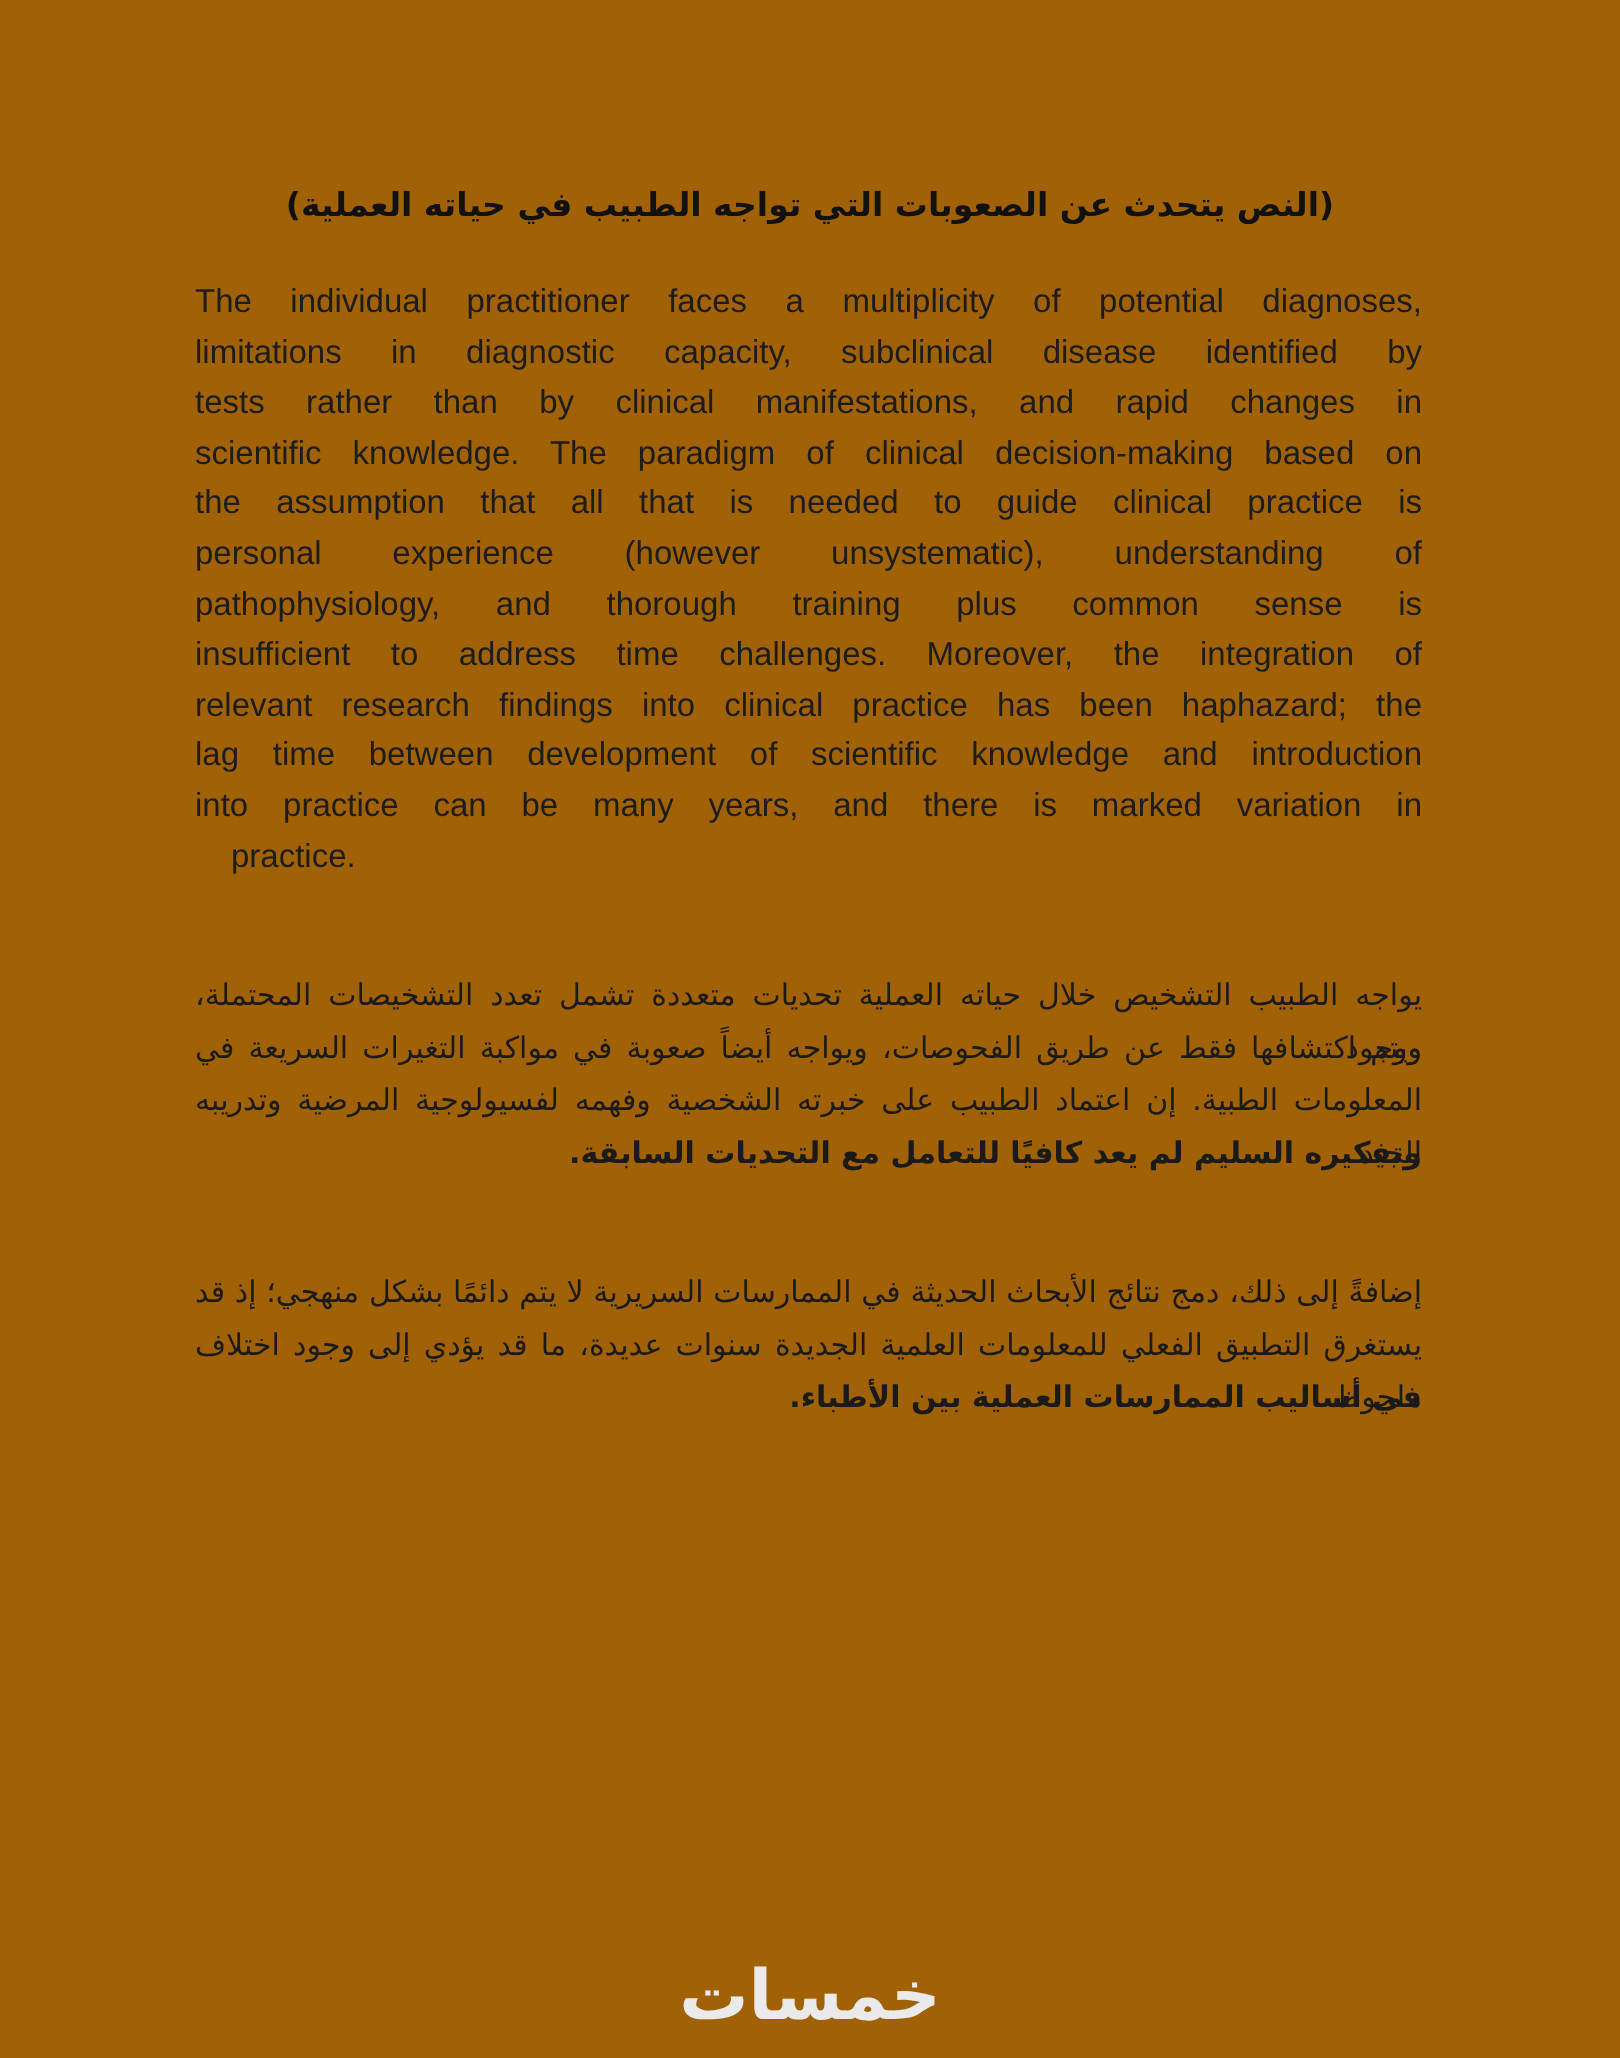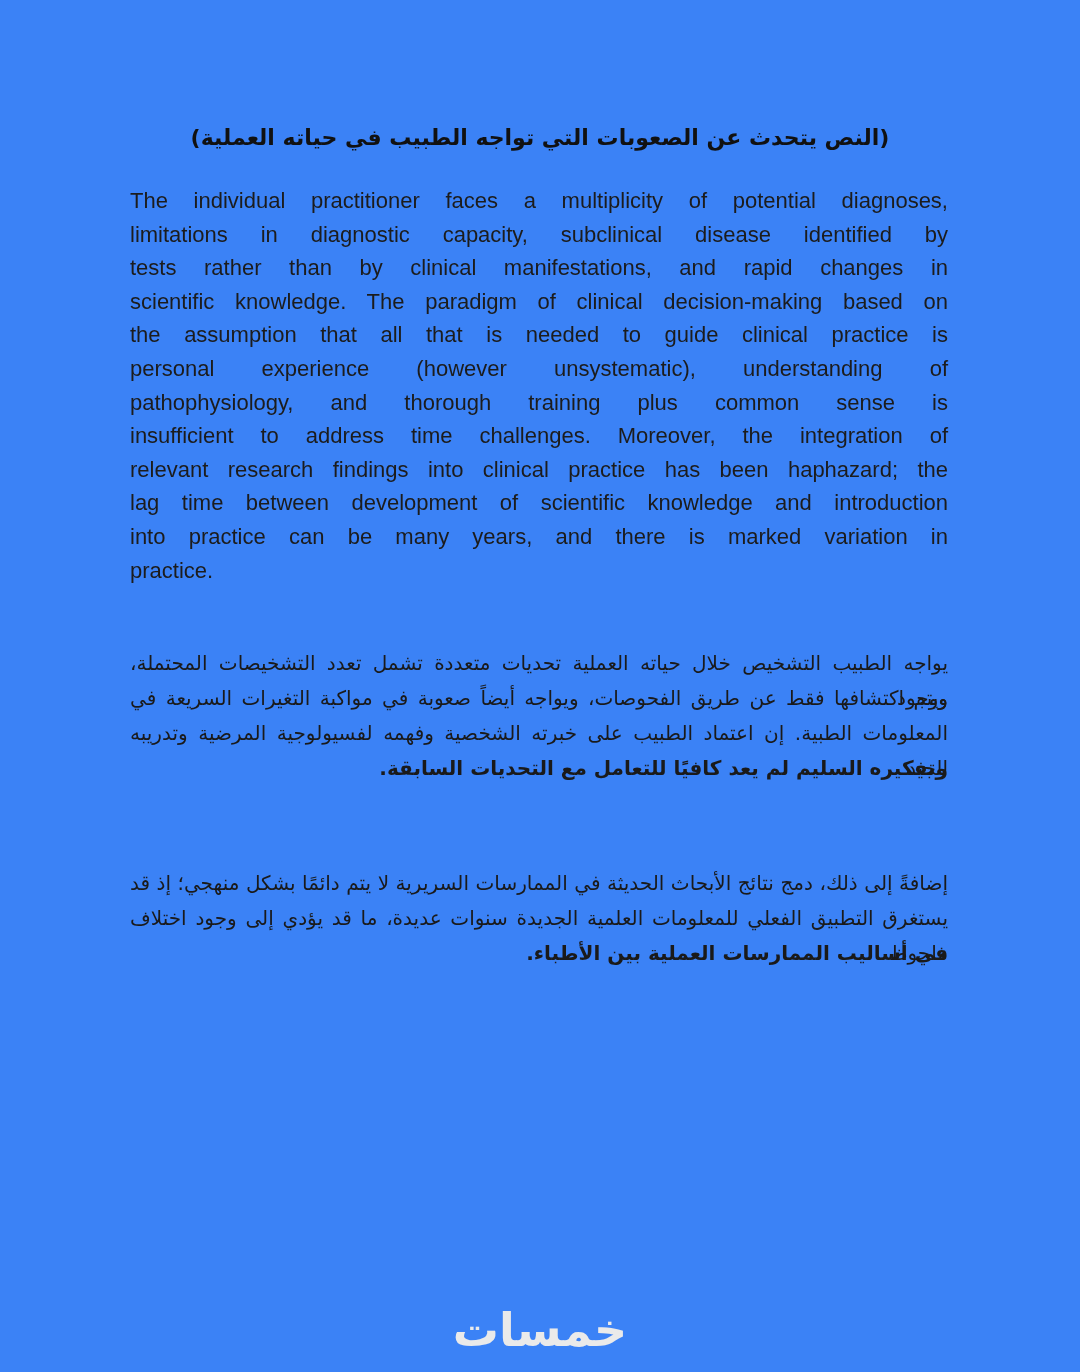--- a/index.html
+++ b/index.html
@@ -4,21 +4,21 @@
 <style>
   html, body {
     margin: 0;
     padding: 0;
     background: #ffffff;
   }
   .page {
     position: relative;
     width: 1080px;
     height: 1372px;
-    background: #3b82f6;
+    background: #a16207;
     overflow: hidden;
     font-family: "Liberation Sans", sans-serif;
     color: #1c1c1c;
   }
   .doc-title {
     position: absolute;
     top: 118px;
     left: 0;
     width: 100%;
     text-align: center;
@@ -41,29 +41,30 @@
     line-height: 33.6px;
     height: 33.6px;
     white-space: normal;
     text-align: justify;
     text-align-last: justify;
     color: #1c1c1c;
   }
   .en-line.last {
     text-align: left;
     text-align-last: left;
+    margin-left: 24px;
   }
   .arabic-block {
     position: absolute;
     left: 130px;
     width: 818px;
     direction: rtl;
   }
   .arabic-p1 { top: 646px; }
-  .arabic-p2 { top: 844px; margin-top: 22px; }
+  .arabic-p2 { top: 844px; }
   .ar-line {
     direction: rtl;
     font-family: "DejaVu Sans", sans-serif;
     font-size: 20px;
     line-height: 35px;
     height: 35px;
     text-align: justify;
     text-align-last: justify;
     color: #1a1a1a;
   }

